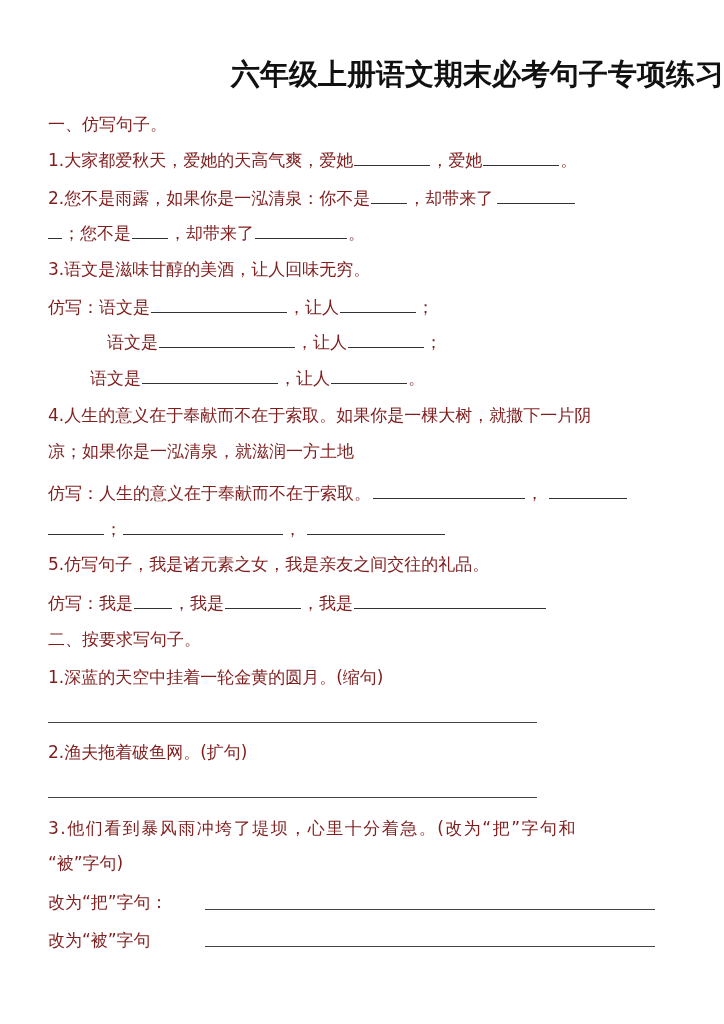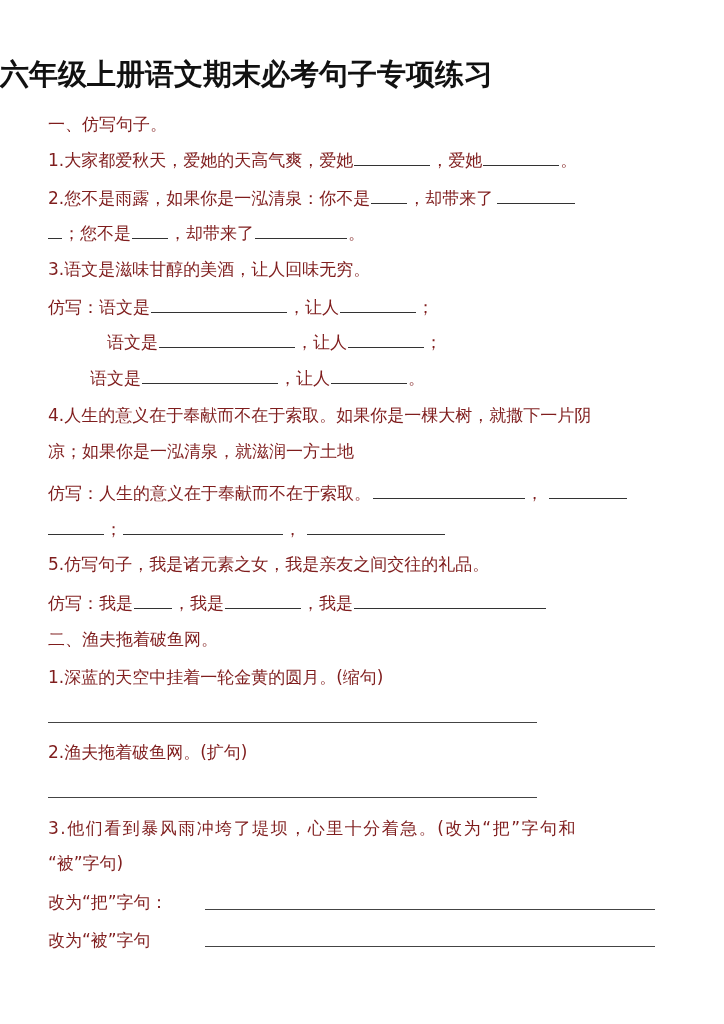--- a/index.html
+++ b/index.html
@@ -2,21 +2,21 @@
 <html><head>
 <meta charset="utf-8">
 <style>
   html, body { margin: 0; padding: 0; background: #ffffff; }
   body {
     width: 724px; height: 1024px; position: relative; overflow: hidden;
     font-family: "DejaVu Sans", "Liberation Sans", sans-serif;
     color: #1a1a1a;
   }
   .title {
-    position: absolute; left: 0; top: 55px; width: 724px; text-align: left;
+    position: absolute; left: 0; top: 55px; width: 724px; text-align: right;
     font-size: 29px; font-weight: bold; color: #111; letter-spacing: 0px;
   }
   .line {
     position: absolute; left: 48px; font-size: 17px; white-space: nowrap;
     line-height: 22px; color: #7f1d1d;
   }
   .blank {
     display: inline-block; border-bottom: 1.3px solid #333; height: 17px;
     vertical-align: baseline; margin: 0 1px;
   }
@@ -68,21 +68,21 @@
   <span class="blank" style="width:56px;margin-left:0"></span><span>；</span><span class="blank" style="width:160px"></span><span>，</span><span class="blank" style="width:138px;margin-left:6px"></span>
 </div>
 
 <div class="line" style="top:553px">
   <span>5.</span><span>仿写句子，我是诸元素之女，我是亲友之间交往的礼品。</span>
 </div>
 <div class="line" style="top:591px">
   <span>仿写：</span><span>我是</span><span class="blank" style="width:38px"></span><span>，我是</span><span class="blank" style="width:76px"></span><span>，我是</span><span class="blank" style="width:192px"></span>
 </div>
 
-<div class="line" style="top:628px">二、渔夫拖着破鱼网。</div>
+<div class="line" style="top:628px">二、按要求写句子。</div>
 
 <div class="line" style="top:666px">
   <span>1.</span><span>深蓝的天空中挂着一轮金黄的圆月。(缩句)</span>
 </div>
 <div class="rule" style="left:48px;top:722px;width:489px"></div>
 
 <div class="line" style="top:741px">
   <span>2.</span><span>渔夫拖着破鱼网。(扩句)</span>
 </div>
 <div class="rule" style="left:48px;top:797px;width:489px"></div>

